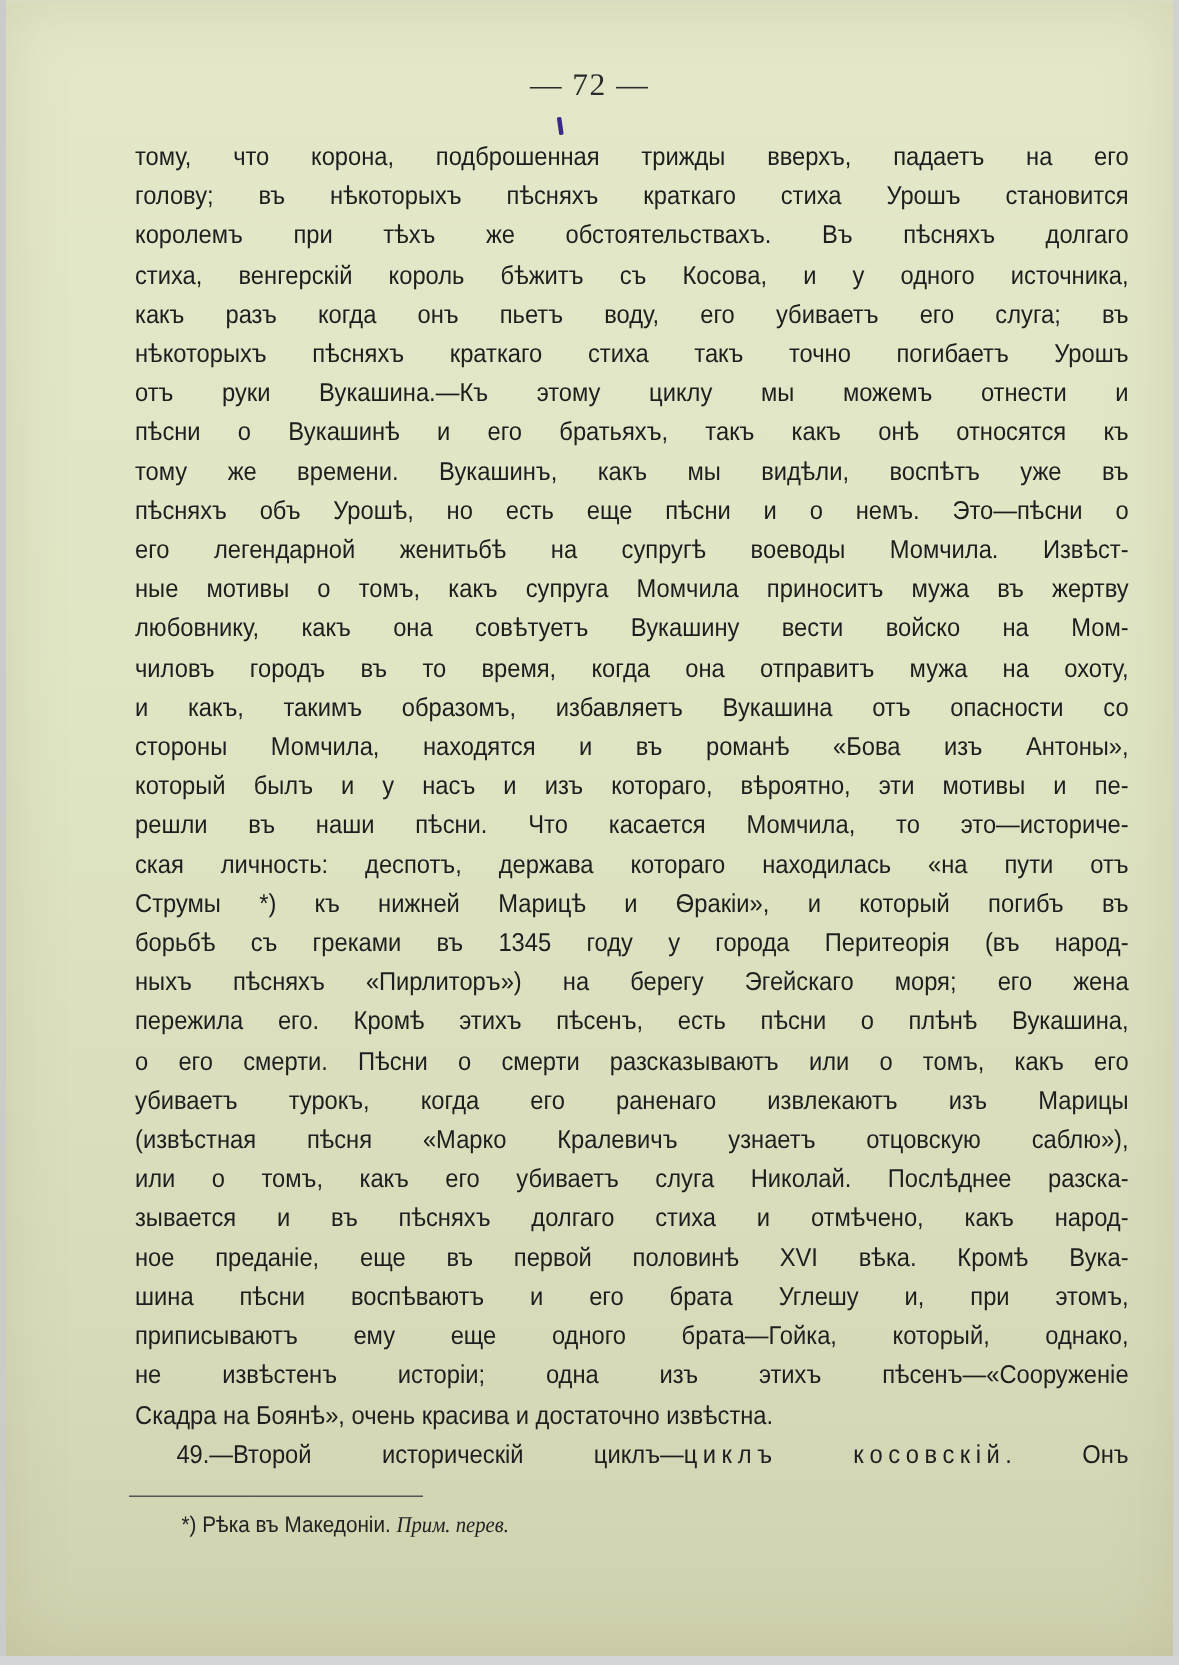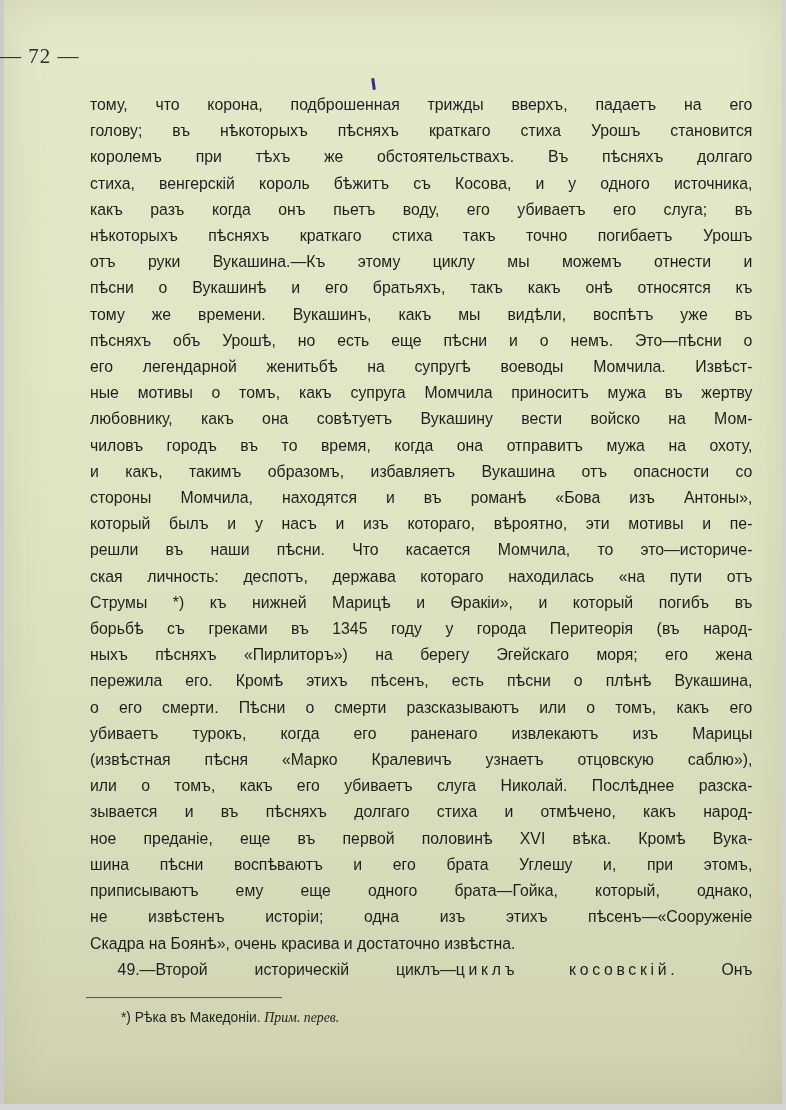--- a/index.html
+++ b/index.html
@@ -10,21 +10,21 @@
     }
     .page {
       position: absolute; left: 4px; top: 2px; width: 778px; height: 1102px;
       background: linear-gradient(180deg, #e4e8c9 0%, #e0e5c4 40%, #d8dbba 80%, #cfd1ae 100%);
       box-shadow: inset 0 0 40px rgba(160,150,110,0.25);
     }
     .edge-left { position: absolute; left: 0; top: 0; width: 4px; height: 1110px; background: #c9ccc9; }
     .edge-right { position: absolute; right: 0; top: 0; width: 4px; height: 1110px; background: #cfd2cf; }
     .edge-bottom { position: absolute; left: 0; bottom: 0; width: 786px; height: 6px; background: #d5d6d8; }
     .page-number {
-      position: absolute; top: 44px; left: 0; width: 786px; text-align: left;
+      position: absolute; top: 44px; left: 0; width: 786px; text-align: center;
       font-family: "Liberation Serif", serif; font-size: 21px; color: #2a2a2a; letter-spacing: 1px;
     }
     .body-text {
       position: absolute; left: 90px; top: 91px; width: 662px;
       font-family: "Liberation Sans", sans-serif;
       font-size: 17.2px; line-height: 26.2px; color: #1e1e1e;
       transform: scaleX(0.92); transform-origin: left top;
     }
     .line {
       display: block; width: 720px; text-align: justify; text-align-last: justify;

